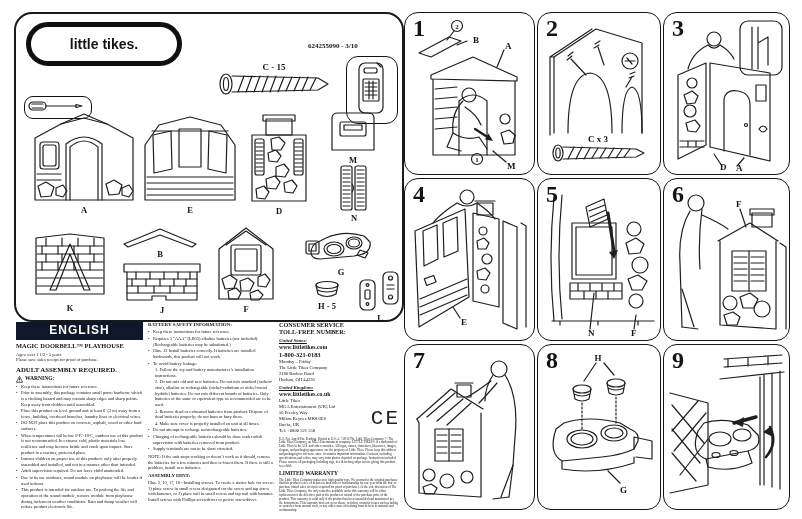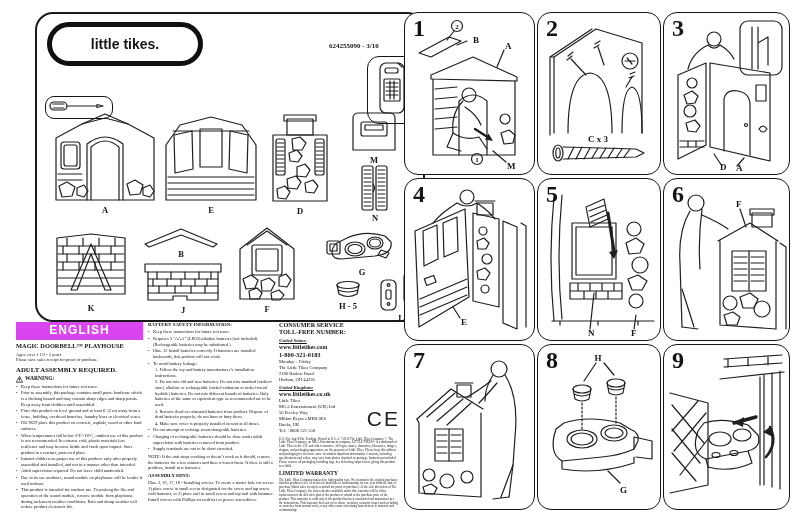--- a/index.html
+++ b/index.html
@@ -3,54 +3,54 @@
 <meta charset="utf-8">
 <style>
   html,body{margin:0;padding:0;background:#fff;}
   .page{position:relative;width:802px;height:519px;background:#fff;color:#141414;
         font-family:"Liberation Serif",serif;overflow:hidden;}
   svg{display:block;}
   .ln{stroke:#1f1f1f;fill:none;stroke-width:1.2;stroke-linejoin:round;stroke-linecap:round;}
   .fill{fill:#1f1f1f;stroke:none;}
   
   .parts-box{position:absolute;left:14px;top:12px;width:386px;height:306px;
-             border:2px solid #1a1a1a;border-radius:18px;background:#fff;margin-left:21px;}
+             border:2px solid #1a1a1a;border-radius:18px;background:#fff;}
   .logo{position:absolute;left:10px;top:8px;width:146px;height:34px;border:5px solid #101010;
         border-radius:24px;display:flex;align-items:center;justify-content:center;
         font-family:"Liberation Sans",sans-serif;font-weight:bold;font-size:14px;}
   .site{position:absolute;left:172px;top:14px;font-family:"Liberation Sans",sans-serif;
         font-weight:bold;font-size:20px;letter-spacing:-0.5px;}
   .docnum{position:absolute;left:292px;top:28px;font-weight:bold;font-size:7px;}
   .models{position:absolute;left:8px;top:42px;font-weight:bold;font-size:29px;letter-spacing:0.5px;}
   .driver-box{position:absolute;left:8px;top:82px;width:66px;height:21px;border:1.4px solid #141414;border-radius:9px;}
   .screw-c15{position:absolute;left:196px;top:44px;}
   .doorbell{position:absolute;left:330px;top:42px;width:50px;height:66px;border:1.6px solid #141414;border-radius:12px;}
   .part{position:absolute;text-align:center;}
   .plabel{display:block;font-weight:bold;font-size:8.5px;margin-top:1px;}
   
   .col{position:absolute;top:322px;font-size:4.4px;line-height:1.28;}
   .col-en{left:16px;width:127px;}
   .col-bat{left:148px;width:127px;}
   .col-cs{left:279px;width:119px;}
-  .enbar{background:#d946ef;color:#fff;font-family:"Liberation Sans",sans-serif;font-weight:bold;
+  .enbar{background:#0f172a;color:#fff;font-family:"Liberation Sans",sans-serif;font-weight:bold;
          font-size:12px;text-align:center;letter-spacing:1px;padding:1px 0 2px;margin-bottom:2px;}
   .h1{font-weight:bold;font-size:6.4px;margin:1px 0;}
   .h2{font-weight:bold;font-size:6.8px;margin:3px 0 1px;}
   .h3{font-weight:bold;font-size:5px;margin:0 0 1px;}
   .warnhead{font-weight:bold;font-size:5.6px;display:flex;align-items:center;gap:2px;margin:1px 0;}
   .b{position:relative;padding-left:5px;margin:0 0 1px;}
   .b::before{content:"•";position:absolute;left:0;top:0;}
   .sub{padding-left:7px;margin:0 0 1px;}
   .para{margin:2px 0;}
   .cs-head{font-weight:bold;font-size:6.2px;line-height:1.1;}
   .cs-sub{font-weight:bold;font-style:italic;text-decoration:underline;font-size:4.8px;margin-top:2px;}
   .cs-url{font-weight:bold;font-size:5.8px;}
   .cs-phone{font-weight:bold;font-size:6.4px;}
   .cs-line{font-size:4.6px;}
-  .ce{position:absolute;right:-2px;top:84px;font-family:Liberation Sans, sans-serif;
+  .ce{position:absolute;right:-2px;top:84px;font-family:Liberation Mono, monospace;
       font-size:21px;letter-spacing:2px;color:#222;}
   .fine{font-size:3.2px;line-height:1.2;margin-top:4px;color:#222;}
   .warr-title{font-weight:bold;font-size:5.6px;margin-top:2px;}
   
   .panel{position:absolute;border:1.8px solid #161616;border-radius:14px;background:#fff;}
   .pnum{position:absolute;left:8px;top:2px;font-weight:bold;font-size:24px;z-index:2;}
   .pill{position:absolute;left:0;top:0;}
   .svgtxt{font-family:"Liberation Serif",serif;font-weight:bold;font-size:9px;fill:#141414;}
   .svgtxt-s{font-family:"Liberation Serif",serif;font-weight:bold;font-size:7px;fill:#141414;}
 </style>
@@ -68,20 +68,31 @@
     <div class="driver-box">
       <svg width="63" height="18" viewBox="0 0 63 18">
         <g class="ln">
             <rect x="4" y="5" width="17" height="8" rx="4"></rect>
             <path d="M7,7 h11 M7,11 h11"></path>
         <path d="M21,9 h30 M51,7.5 l6,1.5 l-6,1.5 z"></path>
           </g>
       </svg>
     </div>
 
+    <div class="screw-c15">
+      <svg width="136" height="40" viewBox="0 0 136 40">
+        <text x="62" y="12" class="svgtxt" text-anchor="middle">C - 15</text>
+        <g class="ln">
+          <ellipse cx="14" cy="26" rx="6" ry="10"></ellipse>
+            <ellipse cx="14" cy="26" rx="2.6" ry="6.5"></ellipse>
+          <path d="M20,18 L106,20 L116,26 L106,32 L20,34"></path>
+          <path d="M26,34 L32,18 M34,34 L40,18 M42,34 L48,18 M50,34 L56,18 M58,34 L64,18 M66,34 L72,19 M74,33 L80,19 M82,33 L88,19 M90,33 L96,19 M98,32 L104,20"></path>
+        </g>
+      </svg>
+    </div>
 
     <div class="doorbell">
       <svg width="47" height="63" viewBox="0 0 47 63">
         <g class="ln">
             <rect x="12" y="6" width="24" height="50" rx="6"></rect>
         <rect x="17" y="11" width="13" height="5" rx="2"></rect>
         <path d="M30,6 l4,4"></path>
         <rect x="16" y="22" width="16" height="22" rx="1"></rect>
         <path d="M18,26 h12 M18,30 h12 M18,34 h12 M18,38 h12 M22,24 v18 M26,24 v18"></path>
           </g>

